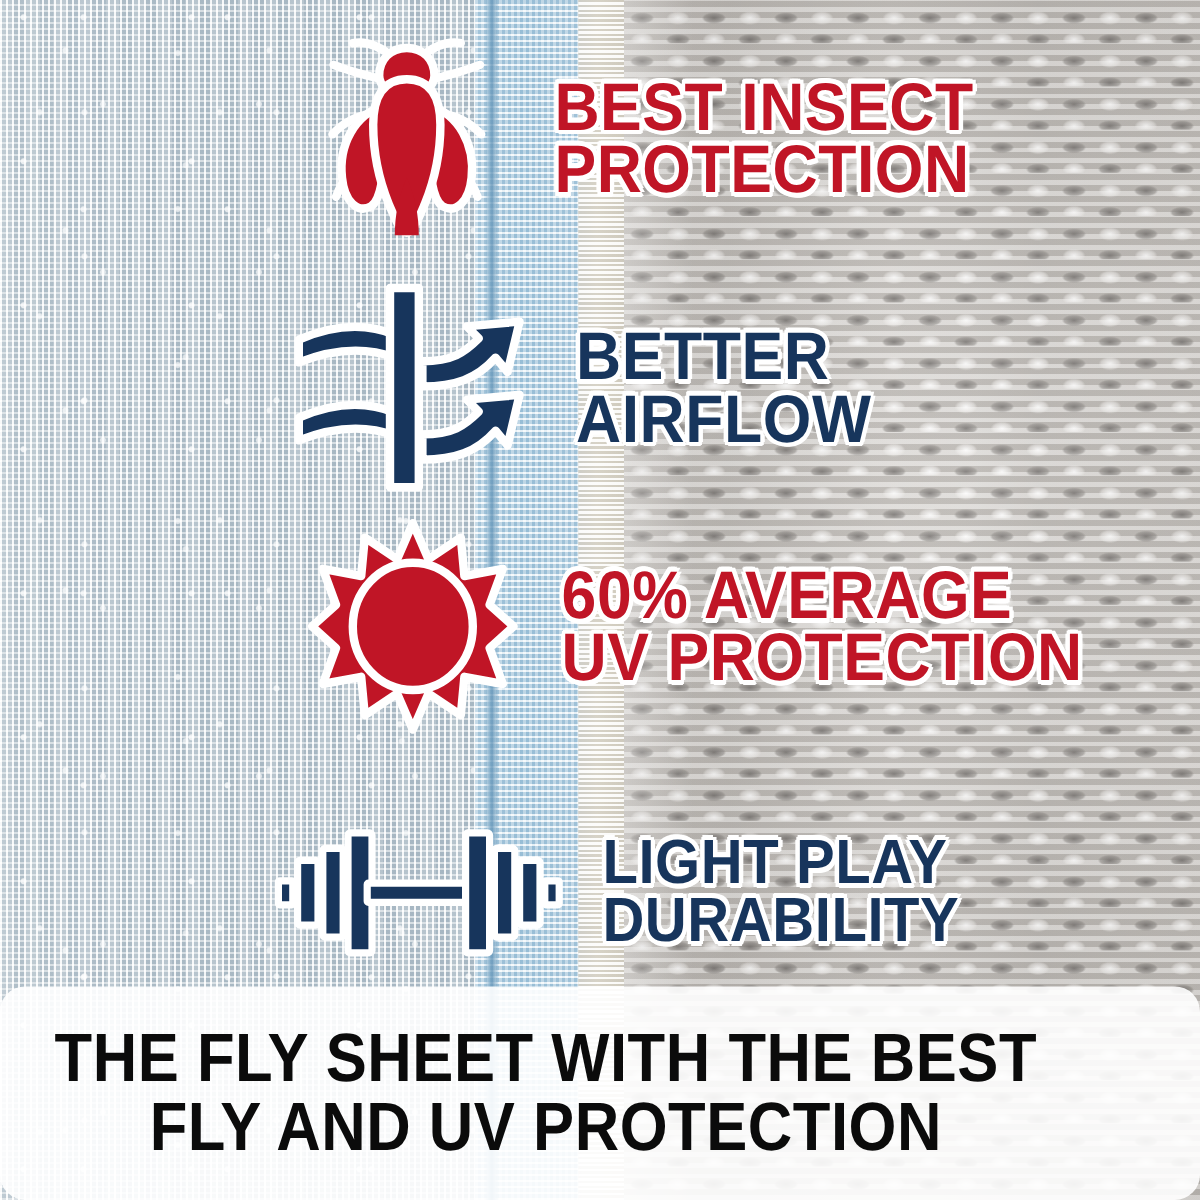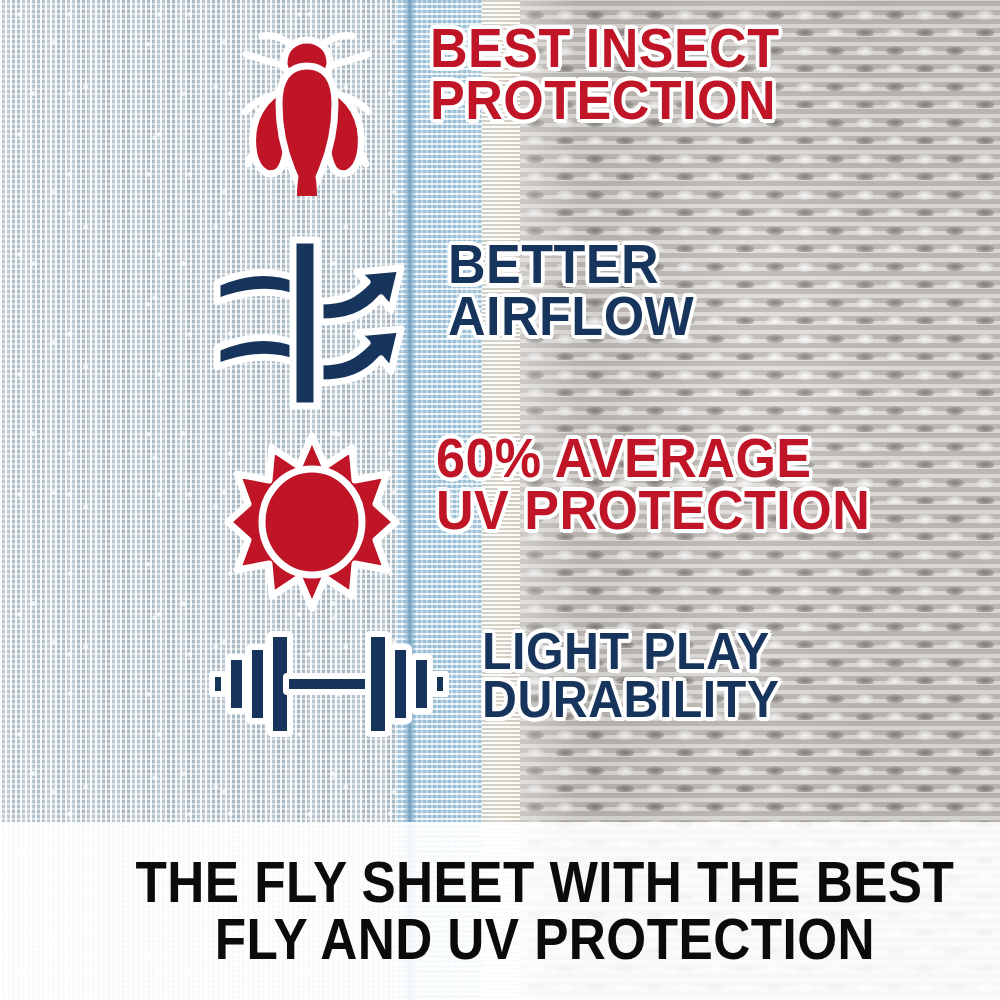--- a/index.html
+++ b/index.html
@@ -109,21 +109,22 @@
     position: absolute; inset: 0;
     background:
       linear-gradient(90deg, rgba(255,255,255,.30) 0%, rgba(255,255,255,0) 12%),
       radial-gradient(ellipse at 60% 40%, rgba(255,255,255,.16) 0%, rgba(110,106,102,.16) 100%);
   }
 
   
   .feature-row {
     position: absolute;
     display: flex;
-    align-items: flex-start;
+    align-items: center;
+    padding-left: 32px;
   }
   .icon-box {
     flex: 0 0 auto;
     display: flex;
     align-items: center;
     justify-content: center;
   }
   .feature-text {
     margin-left: 26px;
     font-weight: 700;
@@ -150,36 +151,37 @@
       -3px  3px 0 #fff,  3px  3px 0 #fff,
       -4px  0   0 #fff,  4px  0   0 #fff,
        0   -4px 0 #fff,  0    4px 0 #fff,
       -2px -4px 0 #fff,  2px  4px 0 #fff;
   }
 
   
   #row-insect   { left: 232px; top:  22px; }
   #row-airflow  { left: 205px; top: 238px; }
   #row-uv       { left: 224px; top: 432px; }
-  #row-durability { left: 196px; top: 628px; margin-left: 12px; }
+  #row-durability { left: 196px; top: 688px; }
 
   #row-insect  .feature-text   { font-size: 56px; margin-left: 48px; }
   #row-airflow .feature-text   { font-size: 56px; margin-left: 38px; }
   #row-uv      .feature-text   { font-size: 56px; margin-left: 36px; }
   #row-durability .feature-text{ font-size: 52px; margin-left: 34px; }
 
   
   #bottom-banner {
     position: absolute;
     left: 0; right: 0;
     top: 822px; height: 178px;
     background-color: rgba(255,255,255,.90);
     display: flex;
     align-items: center;
-    justify-content: flex-end;
+    justify-content: flex-start;
+    border-radius: 21px;
   }
   #banner-headline {
     color: #0b0b0b;
     font-size: 57px;
     font-weight: 700;
     font-stretch: condensed;
     line-height: 1.0;
     letter-spacing: .5px;
     text-align: center;
     white-space: pre-line;

